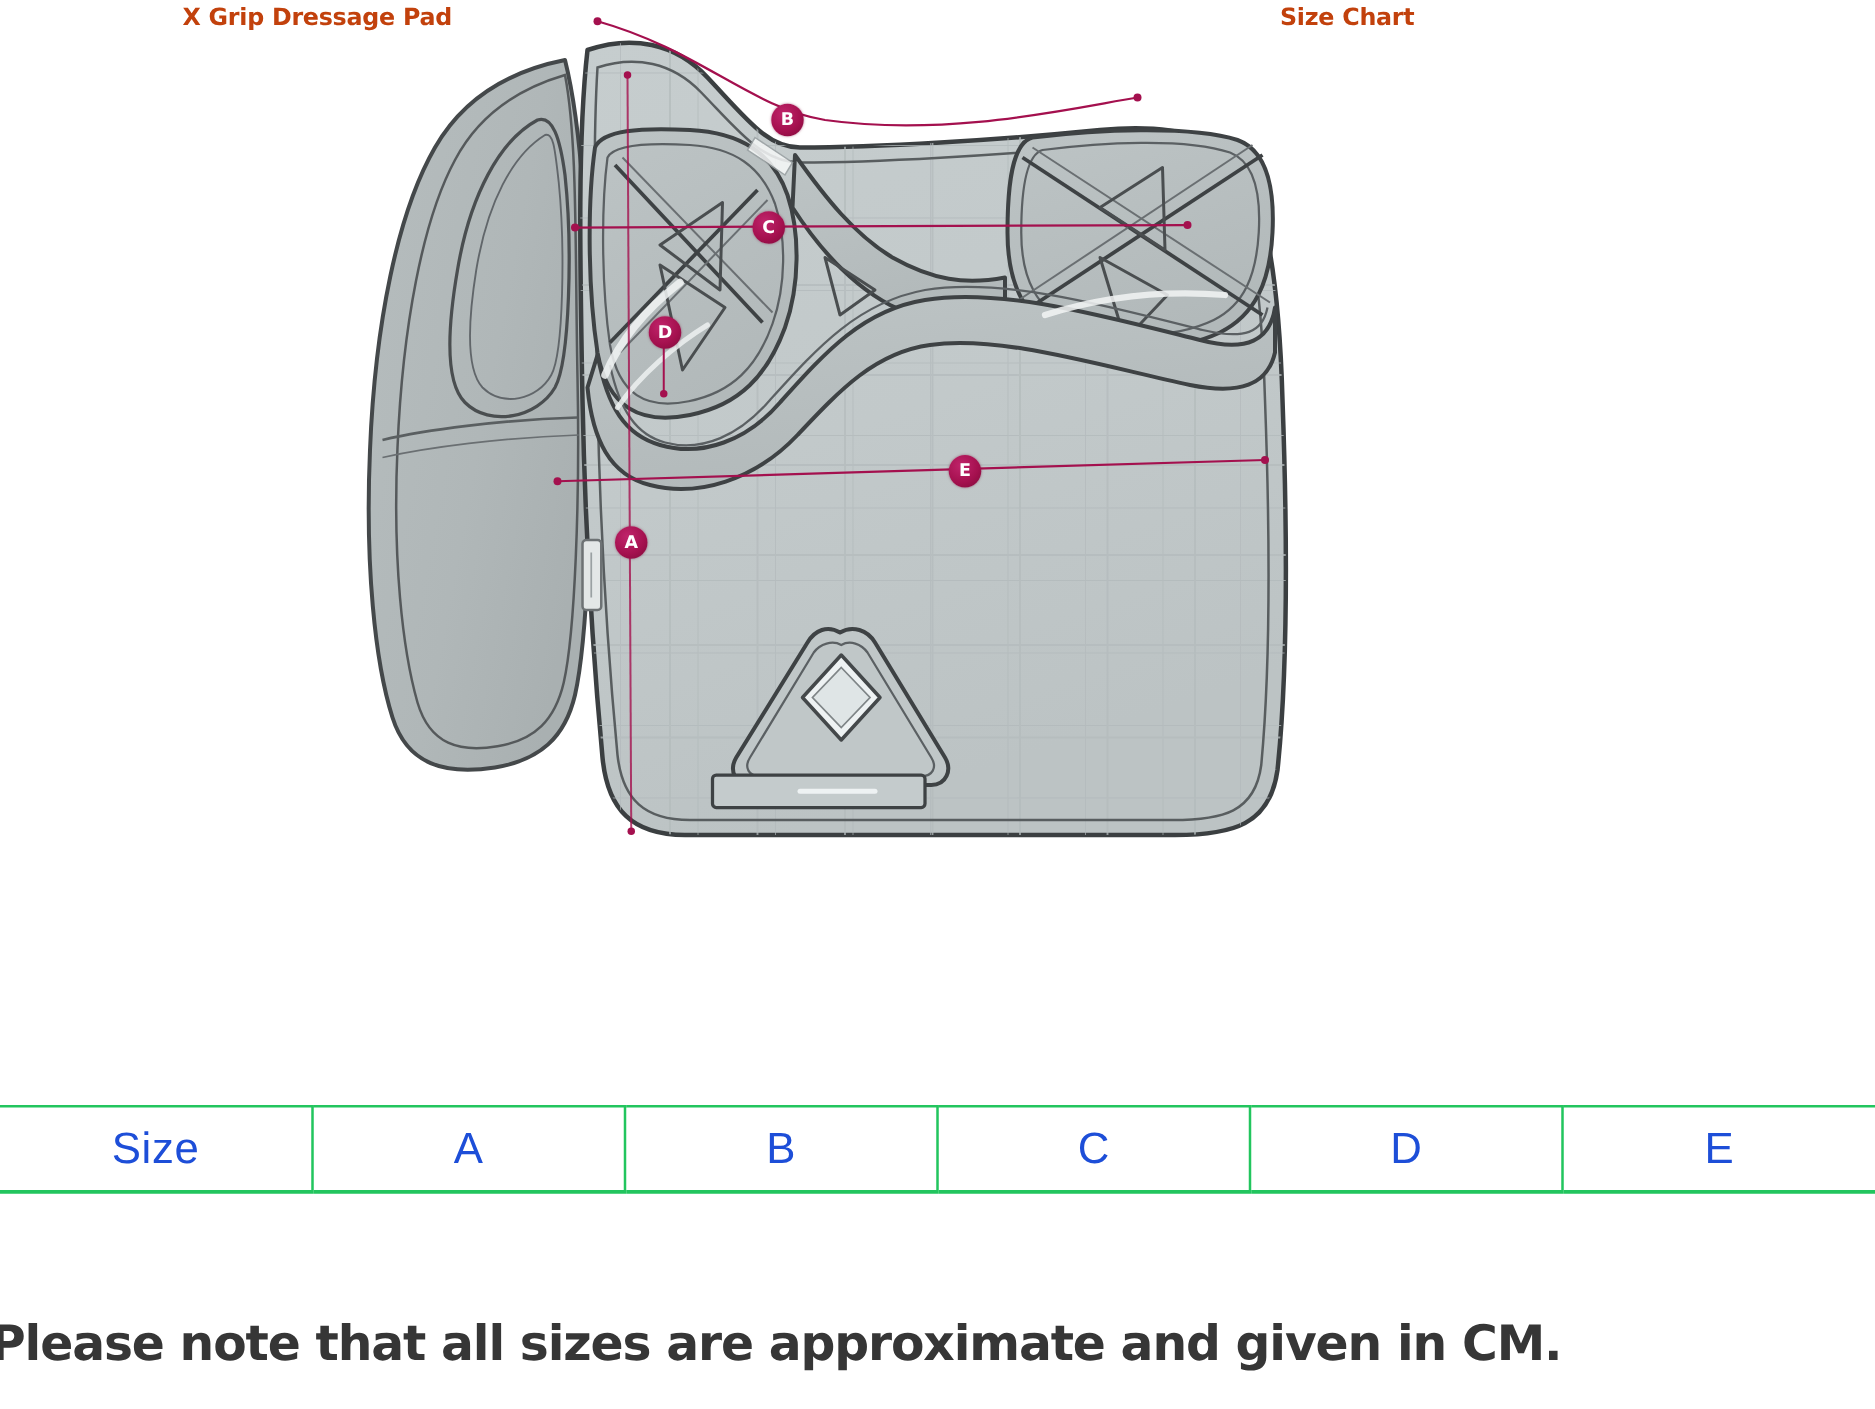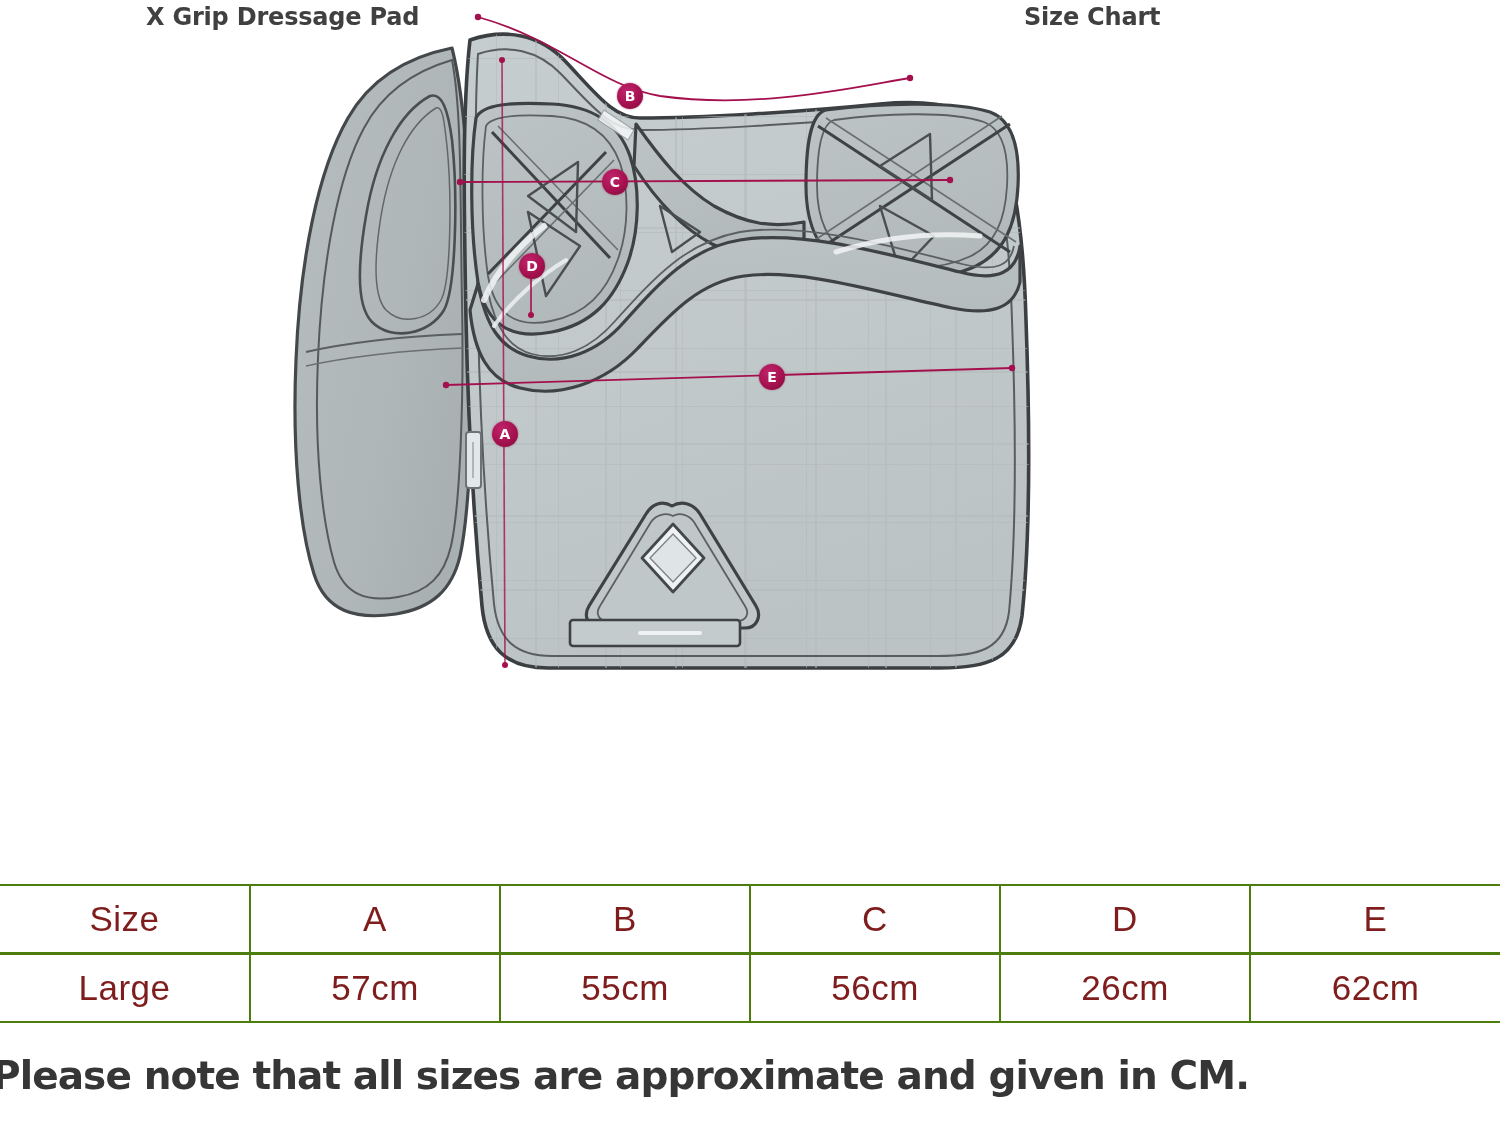--- a/index.html
+++ b/index.html
@@ -14,23 +14,23 @@
     overflow: hidden;
     font-family: "Liberation Sans", sans-serif;
     -webkit-font-smoothing: antialiased;
   }
 
   
   .hdr {
     position: absolute;
     font-family: "DejaVu Sans", sans-serif;
     font-weight: bold;
-    font-size: 24px;
+    font-size: 19px;
     letter-spacing: -0.2px;
-    color: #404040;
+    color: #c2410c;
     white-space: nowrap;
   }
   #product-title { left: 146px; top: 3px; }
   #chart-title   { left: 1002px; top: 3px; margin-left: 22px; }
 
   
   #diagram-area {
     position: absolute;
     left: 0;
     top: 0;
@@ -65,28 +65,28 @@
   
   #size-table {
     position: absolute;
     left: 0;
     top: 884px;
     width: 1500px;
     border-collapse: collapse;
     table-layout: fixed;
   }
   #size-table td {
-    border: 2px solid #4d7c0f;
+    border: 2px solid #22c55e;
     height: 64px;
     text-align: center;
     vertical-align: middle;
     font-family: "Liberation Sans", sans-serif;
     font-size: 35px;
     font-weight: 400;
-    color: #7f1d1d;
+    color: #1d4ed8;
     letter-spacing: 0.5px;
   }
   #size-table tr.head-row td { border-bottom-width: 3px; }
   #size-table td:first-child { border-left: none; }
   #size-table td:last-child  { border-right: none; }
 
   
   #footnote {
     position: absolute;
     left: -8px;
@@ -356,24 +356,16 @@
 <table id="size-table">
   <tbody>
     <tr class="head-row">
       <td>Size</td>
       <td>A</td>
       <td>B</td>
       <td>C</td>
       <td>D</td>
       <td>E</td>
     </tr>
-    <tr>
-      <td>Large</td>
-      <td>57cm</td>
-      <td>55cm</td>
-      <td>56cm</td>
-      <td>26cm</td>
-      <td>62cm</td>
-    </tr>
   </tbody>
 </table>
 
 <div id="footnote">Please note that all sizes are approximate and given in CM.</div>
 
 </body></html>

